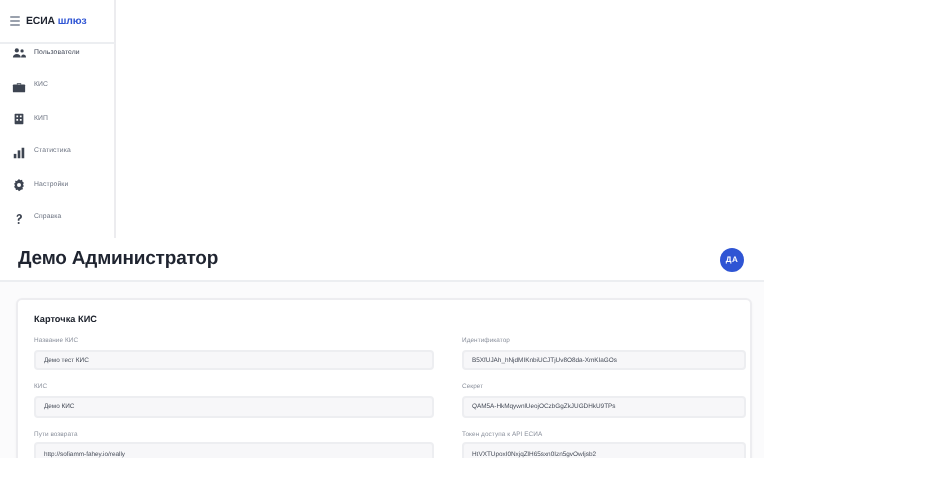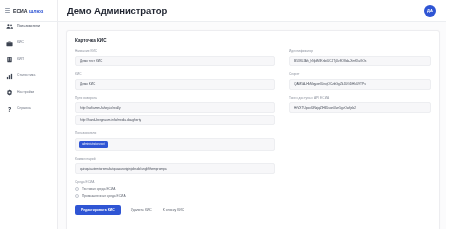--- a/index.html
+++ b/index.html
@@ -2,21 +2,21 @@
 <html lang="ru"><head>
 <meta charset="utf-8">
 <style>
   * { box-sizing: border-box; margin: 0; padding: 0; }
   html, body {
     width: 474px; height: 229px;
     font-family: "Liberation Sans", sans-serif;
     background: #ffffff;
     overflow: hidden;
   }
-  #app { display: flex; width: 382px; height: 229px; position: relative; }
+  #app { display: flex; width: 382px; height: 229px; position: relative; flex-direction: column; }
 
   
   .sidebar {
     width: 58px; height: 229px;
     background: #ffffff;
     border-right: 1px solid #ececef;
     padding-top: 20px;
     display: flex; flex-direction: column;
     flex: 0 0 58px;
   }

